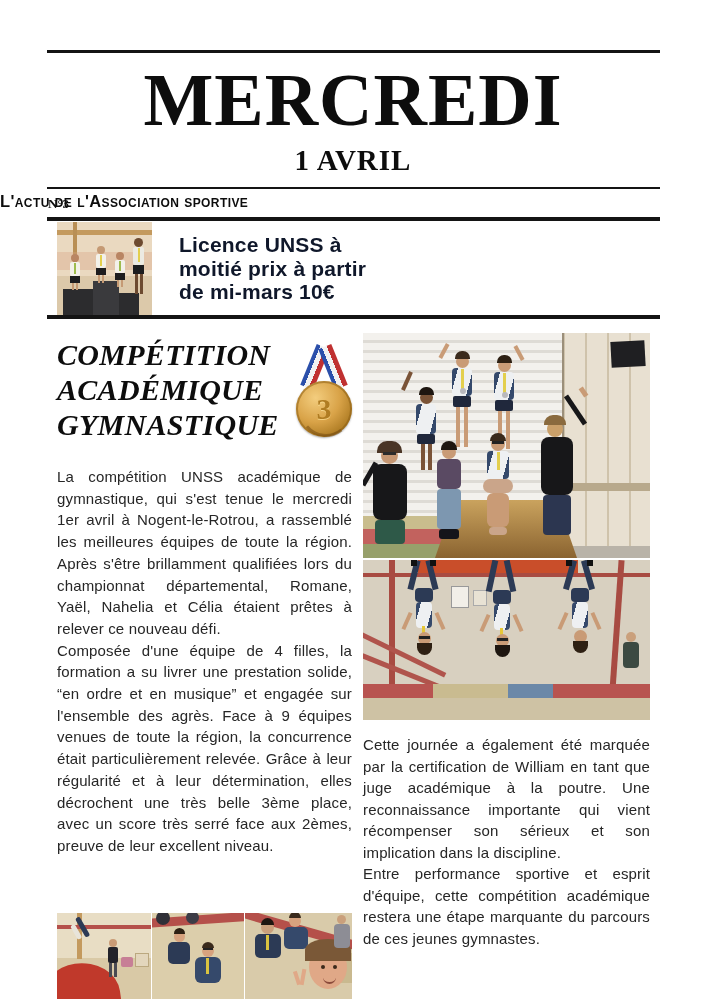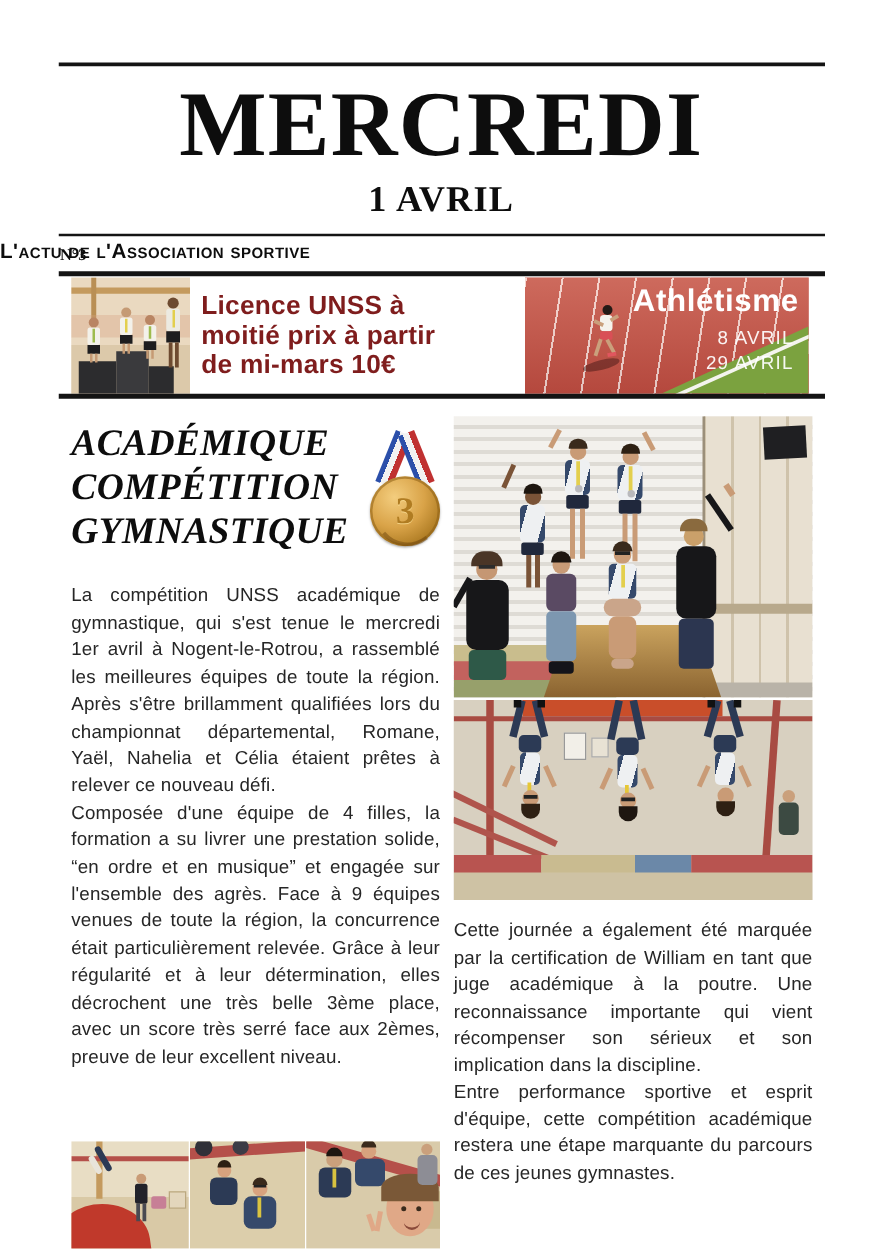--- a/index.html
+++ b/index.html
@@ -17,21 +17,21 @@
   .issue-no{position:absolute;top:196px;left:48px;font-family:"Liberation Serif", serif;
       font-weight:bold;font-size:13px;color:#0d0d0d;}
   .tagline{position:absolute;top:192px;left:0;width:706px;text-align:left;
       font-family:Liberation Sans, sans-serif;font-weight:bold;font-size:16.5px;
       font-variant:small-caps;letter-spacing:.4px;color:#0d0d0d;}
 
   
   .banner{position:absolute;left:57px;top:222px;width:590px;height:93px;display:flex;}
   .banner .photo{position:relative;overflow:hidden;flex:none;}
   .promo{flex:1;background:#fff;display:flex;flex-direction:column;justify-content:center;
-      padding-left:9px;font-weight:bold;font-size:21px;line-height:23.5px;color:#7f1d1d;letter-spacing:.2px;}
+      padding-left:9px;font-weight:bold;font-size:21px;line-height:23.5px;color:#0f172a;letter-spacing:.2px;margin-left:18px;}
 
   .podium-art{width:95px;height:93px;background:linear-gradient(180deg,#ead9c0 0 58%,#dcc9aa 58% 100%);}
   .track-art{width:227px;height:93px;background:#bd4e43;}
   .lanes{position:absolute;inset:0;
       background:repeating-linear-gradient(99deg, rgba(255,255,255,.8) 0 1.6px, rgba(255,255,255,0) 1.6px 29px);}
   .track-tint{position:absolute;inset:0;background:linear-gradient(180deg,rgba(255,190,170,.25),rgba(120,30,20,.12));}
   .grass{position:absolute;inset:0;background:#7ba23f;
       clip-path:polygon(100% 42%,100% 100%,48% 100%);}
   .grass-line{position:absolute;left:100px;top:70px;width:145px;height:2.5px;background:#f4f4ee;
       transform:rotate(-24deg);}
@@ -132,50 +132,27 @@
         <div class="abs" style="left:9px;top:36px;width:2.5px;height:20px;background:#6d4a30;"></div>
       </div>
     </div>
 
     <div class="promo">
       <span>Licence UNSS à</span>
       <span>moitié prix à partir</span>
       <span>de mi-mars 10€</span>
     </div>
 
-    <div class="photo track-art art">
-      <div class="lanes"></div>
-      <div class="track-tint"></div>
-      <div class="grass"></div>
-      <div class="grass-line"></div>
-
-      <div class="abs" style="left:52px;top:22px;width:34px;height:56px;">
-        <div class="abs" style="left:-6px;top:44px;width:30px;height:8px;background:rgba(40,10,10,.4);border-radius:50%;transform:rotate(-14deg);"></div>
-        <div class="head" style="left:10px;top:0;width:8px;height:8px;background:#241a16;"></div>
-        <div class="abs" style="left:8px;top:8px;width:10px;height:13px;background:#f5f2ec;border-radius:3px;"></div>
-        <div class="abs" style="left:16px;top:9px;width:7px;height:3px;background:#caa07c;transform:rotate(-30deg);"></div>
-        <div class="abs" style="left:3px;top:13px;width:8px;height:3px;background:#caa07c;transform:rotate(25deg);"></div>
-        <div class="abs" style="left:8px;top:21px;width:10px;height:7px;background:#d94f56;border-radius:2px;"></div>
-        <div class="abs" style="left:5px;top:27px;width:3px;height:14px;background:#caa07c;transform:rotate(18deg);"></div>
-        <div class="abs" style="left:15px;top:27px;width:3px;height:12px;background:#caa07c;transform:rotate(-28deg);"></div>
-        <div class="abs" style="left:14px;top:38px;width:7px;height:3px;background:#e0565e;transform:rotate(-10deg);"></div>
-      </div>
-      <div class="ath-title">Athlétisme</div>
-      <div class="ath-dates">
-        <div>8 AVRIL</div>
-        <div>29 AVRIL</div>
-      </div>
-    </div>
   </div>
   <div class="rule" style="top:315px;height:4px;"></div>
 
   <div class="left-col">
     <h2 class="article-title">
+      <span>COMPÉTITION</span>
       <span>ACADÉMIQUE</span>
-      <span>COMPÉTITION</span>
       <span>GYMNASTIQUE</span>
     </h2>
     <div class="medal art">
       <div class="ribbon l"></div>
       <div class="ribbon r"></div>
       <div class="disc"></div>
       <div class="laurel"></div>
       <div class="medal-num">3</div>
     </div>
     <div class="body-text">

